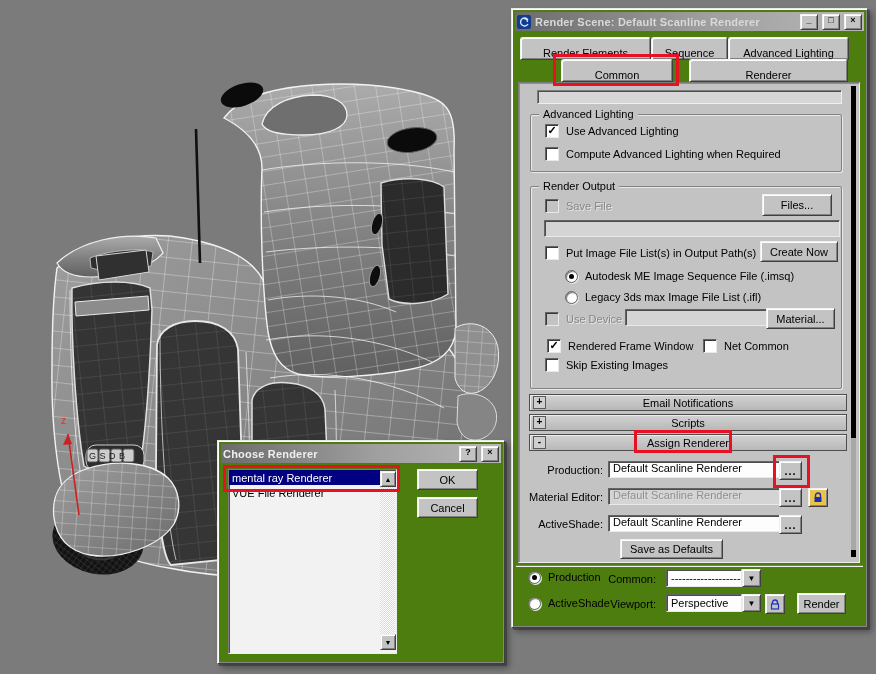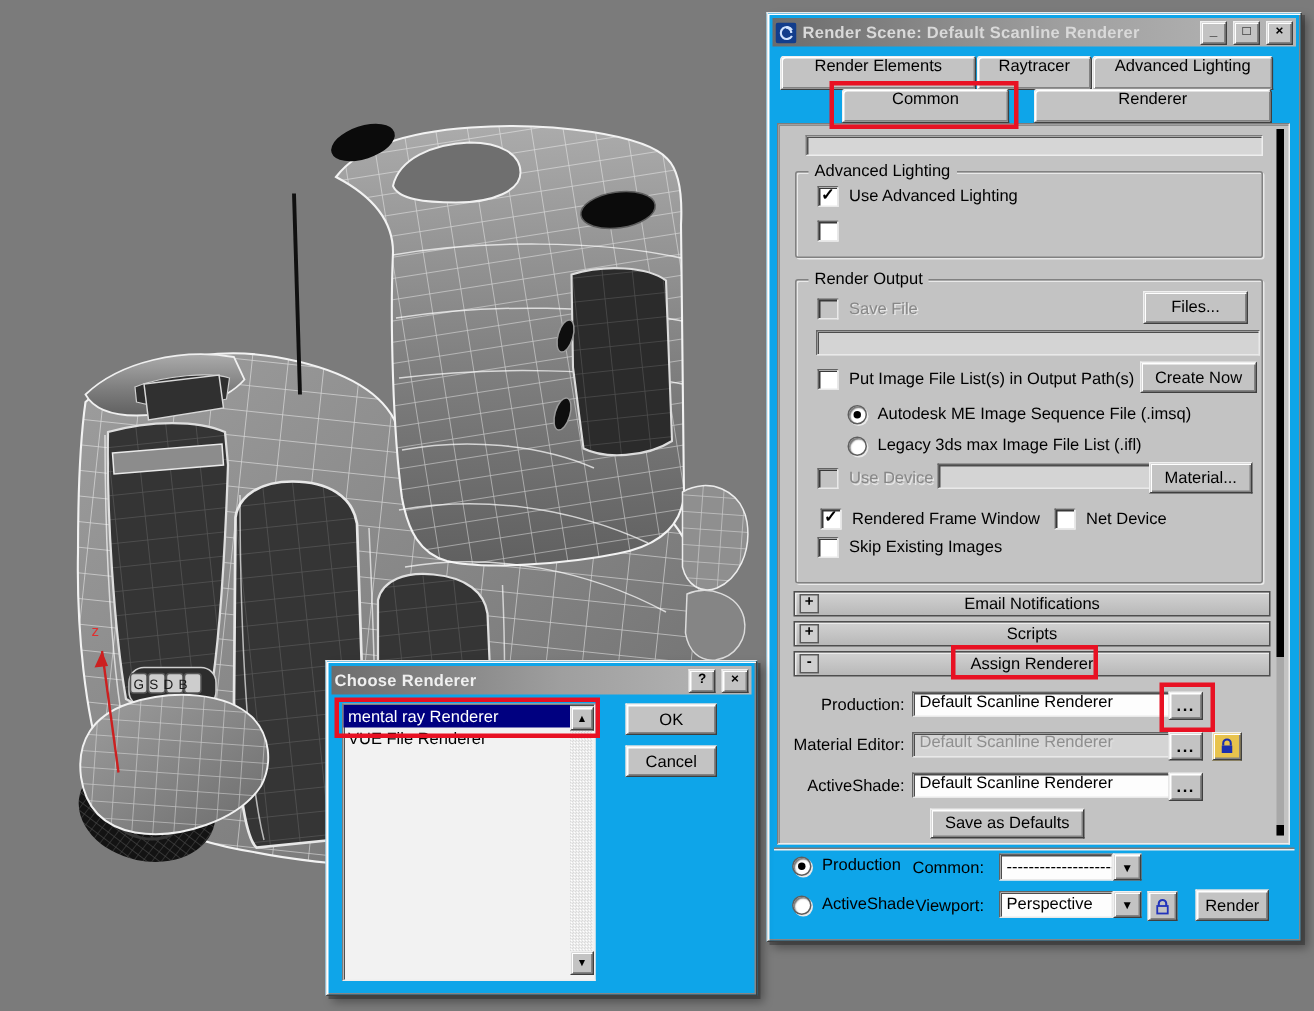--- a/index.html
+++ b/index.html
@@ -1,32 +1,32 @@
 <!DOCTYPE html>
 <html><head>
 <meta charset="utf-8">
 <style>
   html,body{margin:0;padding:0}
   .screen{position:relative;width:876px;height:674px;background:#7b7b7b;overflow:hidden;
     font-family:"Liberation Sans",sans-serif;font-size:11px;color:#000;-webkit-font-smoothing:none}
   .abs{position:absolute}
   
-  .win{position:absolute;background:#0ea5e9;border:1px solid;border-color:#e9e9e9 #404040 #404040 #e9e9e9;
+  .win{position:absolute;background:#4d7c0f;border:1px solid;border-color:#e9e9e9 #404040 #404040 #e9e9e9;
     box-shadow:inset 1px 1px 0 #fff,inset -1px -1px 0 #868686,2px 2px 0 rgba(40,40,40,.45),4px 4px 6px rgba(0,0,0,.35)}
   .titlebar{position:absolute;left:3px;right:3px;top:3px;height:19px;
     background:linear-gradient(90deg,#6c6c6c,#9f9f9f 55%,#b7b7b7);display:flex;align-items:center;gap:4px;padding:0 2px}
   .title{flex:1;font-weight:bold;color:#d9d9d9;white-space:nowrap;overflow:hidden;letter-spacing:.2px}
   .title.lt{color:#efefef}
   .winbtn{width:16px;height:14px;flex:0 0 auto;background:#c3c3c3;border:1px solid;border-color:#f0f0f0 #3f3f3f #3f3f3f #f0f0f0;
     box-shadow:inset 1px 1px 0 #fff,inset -1px -1px 0 #828282;font-size:9px;line-height:11px;text-align:center;font-weight:bold}
   .btn{position:absolute;background:#c3c3c3;border:1px solid;border-color:#f0f0f0 #3f3f3f #3f3f3f #f0f0f0;
     box-shadow:inset 1px 1px 0 #fff,inset -1px -1px 0 #828282;display:flex;align-items:center;justify-content:center;font-size:11px}
   .tab{position:absolute;height:21px;background:#c3c3c3;border:1px solid;border-color:#f0f0f0 #3f3f3f #3f3f3f #f0f0f0;
     box-shadow:inset 1px 1px 0 #fff,inset -1px -1px 0 #828282;border-radius:3px 3px 0 0;
-    display:flex;align-items:flex-start;justify-content:center}
+    display:flex;align-items:flex-end;justify-content:center}
   .sunken{background:#d6d6d6;border:1px solid;border-color:#7c7c7c #eee #eee #7c7c7c;box-shadow:inset 1px 1px 0 #4f4f4f}
   .panel{position:absolute;background:#c3c3c3;border:1px solid;border-color:#7c7c7c #eee #eee #7c7c7c;box-shadow:inset 1px 1px 0 #8d8d8d}
   .group{position:absolute;border:1px solid #818181;box-shadow:inset 1px 1px 0 #e9e9e9,1px 1px 0 #e9e9e9;border-radius:2px}
   .glabel{position:absolute;top:-7px;left:8px;background:#c3c3c3;padding:0 4px;white-space:nowrap}
   .cbrow{position:absolute;display:flex;align-items:center;gap:7px;height:14px;white-space:nowrap}
   .cb{width:12px;height:12px;flex:0 0 auto;background:#fff;border:1px solid;border-color:#636363 #e9e9e9 #e9e9e9 #636363;
     box-shadow:inset 1px 1px 0 #383838;display:flex;align-items:center;justify-content:center}
   .cb i{font-style:normal;font-weight:bold;font-size:11px;line-height:10px;transform:translateY(-1px)}
   .radio{width:11px;height:11px;flex:0 0 auto;border-radius:50%;background:#fff;border:1px solid #5e5e5e;
     box-shadow:inset 1px 1px 1px rgba(0,0,0,.55),1px 1px 0 #e9e9e9;position:relative}
@@ -185,21 +185,21 @@
       <span class="title">Render Scene: Default Scanline Renderer</span>
       <span class="winbtn">_</span>
       <span class="winbtn">□</span>
       <span class="winbtn">×</span>
     </div>
 
     <div class="tab" style="left:8px;top:28px;width:129px">
       <span>Render Elements</span>
       </div>
     <div class="tab" style="left:139px;top:28px;width:75px">
-      <span>Raytracer</span>
+      <span>Sequence</span>
       </div>
     <div class="tab" style="left:216px;top:28px;width:119px">
       <span>Advanced Lighting</span>
       </div>
     <div class="tab" style="left:177px;top:50px;width:157px">
       <span>Renderer</span>
       </div>
     <div class="tab" style="left:49px;top:50px;width:110px">
       <span>Common</span>
       </div>
@@ -218,20 +218,21 @@
         <span class="glabel">Advanced Lighting</span>
       </div>
       <div class="cbrow" style="left:26px;top:41px">
         <span class="cb">
             <i>✓</i>
           </span>
         <span class="lbl">Use Advanced Lighting</span>
       </div>
       <div class="cbrow" style="left:26px;top:64px">
         <span class="cb"></span>
+        <span class="lbl">Compute Advanced Lighting when Required</span>
       </div>
 
       <div class="group" style="left:11px;top:103px;width:310px;height:201px">
         <span class="glabel">Render Output</span>
       </div>
       <div class="cbrow dis" style="left:26px;top:116px">
         <span class="cb"></span>
         <span class="lbl">Save File</span>
       </div>
       <div class="btn" style="left:243px;top:111px;width:68px;height:20px">
@@ -268,21 +269,21 @@
         <span>Material...</span>
         </div>
       <div class="cbrow" style="left:28px;top:256px">
         <span class="cb">
             <i>✓</i>
           </span>
         <span class="lbl">Rendered Frame Window</span>
       </div>
       <div class="cbrow" style="left:184px;top:256px">
         <span class="cb"></span>
-        <span class="lbl">Net Device</span>
+        <span class="lbl">Net Common</span>
       </div>
       <div class="cbrow" style="left:26px;top:275px">
         <span class="cb"></span>
         <span class="lbl">Skip Existing Images</span>
       </div>
 
       <div class="rollbar" style="left:10px;top:311px;width:316px">
         <span class="pm">+</span>
         <span>Email Notifications</span>
       </div>

